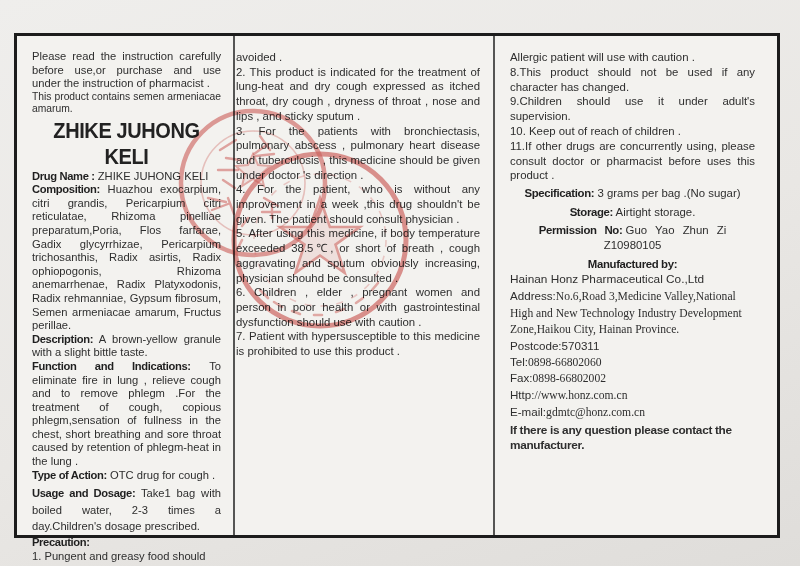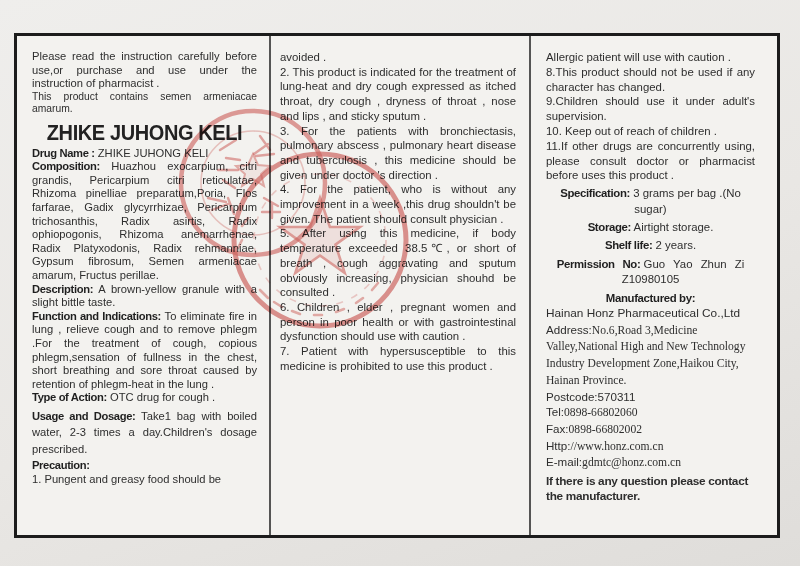--- a/index.html
+++ b/index.html
@@ -1,20 +1,20 @@
 <!DOCTYPE html>
 <html><head>
 <meta charset="utf-8">
 <style>
   html,body{margin:0;padding:0;background:#d8d6d3;}
   .screen{position:relative;width:800px;height:566px;background:linear-gradient(160deg,#efeeec 0%,#e9e7e4 55%,#dfddda 100%);overflow:hidden;font-family:"Liberation Sans",sans-serif;color:#2e2e2e;}
   .panel{position:absolute;left:14px;top:33px;width:766px;height:505px;border:3px solid #1c1c1c;background:#f3f2ef;box-sizing:border-box;display:flex;}
   .col{box-sizing:border-box;height:100%;}
-  .col1{width:254px;border-right:2px solid rgba(45,45,45,.8);padding:14px 12px 0 15px;}
-  .col2{width:260px;border-right:2px solid rgba(45,45,45,.8);padding:14px 13px 0 9px;}
+  .col1{width:218px;border-right:2px solid rgba(45,45,45,.8);padding:14px 12px 0 15px;}
+  .col2{width:260px;border-right:2px solid rgba(45,45,45,.8);padding:14px 13px 0 1px;}
   .col3{flex:1;padding:14px 22px 0 15px;}
   p{margin:0;}
   .just{text-align:justify;}
   .body1{font-size:11.2px;line-height:13.6px;}
   .small1{font-size:10.3px;line-height:12.4px;}
   .title{font-size:20px;font-weight:800;letter-spacing:-.4px;text-align:center;margin:5px 0 3px 0;color:#222;transform:scaleY(1.12);}
   .lbl{font-weight:800;letter-spacing:-.35px;color:#1f1f1f;}
   .body2{font-size:11.4px;line-height:14.7px;}
   .usage{font-size:11.2px;line-height:16.4px;margin-top:3px;}
   .prec{margin-top:2px;}
@@ -59,21 +59,20 @@
     </div>
 
     <div class="col col3">
       <p class="c3p just">Allergic patient will use with caution .</p>
       <p class="c3p just">8.This product should not be used if any character has changed.</p>
       <p class="c3p just">9.Children should use it under adult's supervision.</p>
       <p class="c3p just">10. Keep out of reach of children .</p>
       <p class="c3p just">11.If other drugs are concurrently using, please consult doctor or pharmacist before uses this product .</p>
       <p class="c3item"><span class="lbl">Specification:</span> <span>3 grams per bag .(No sugar)</span></p>
       <p class="c3item"><span class="lbl">Storage:</span> <span>Airtight storage.</span></p>
-      <p class="c3item"><span class="lbl">Shelf life:</span> <span>2 years.</span></p>
       <p class="c3item"><span class="lbl wide">Permission No:</span> <span class="wide">Guo Yao Zhun Zi</span><br><span>Z10980105</span></p>
       <p class="c3item"><span class="lbl">Manufactured by:</span></p>
       <p class="company">Hainan Honz Pharmaceutical Co.,Ltd</p>
       <p class="addr"><span>Address:</span><span class="serif">No.6,Road 3,Medicine Valley,National High and New Technology Industry Development Zone,Haikou City, Hainan Province.</span></p>
       <p class="contact"><span>Postcode:</span><span>570311</span></p>
       <p class="contact"><span>Tel:</span><span class="serif">0898-66802060</span></p>
       <p class="contact"><span>Fax:</span><span class="serif">0898-66802002</span></p>
       <p class="contact"><span>Http:</span><span class="serif">//www.honz.com.cn</span></p>
       <p class="contact"><span>E-mail:</span><span class="serif">gdmtc@honz.com.cn</span></p>
       <p class="footerbold">If there is any question please contact the manufacturer.</p>

